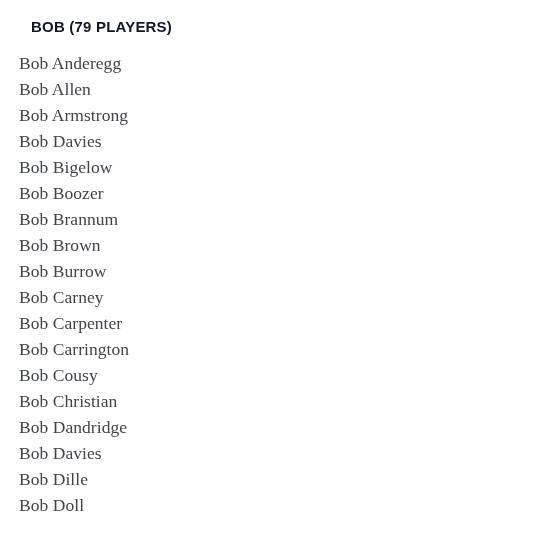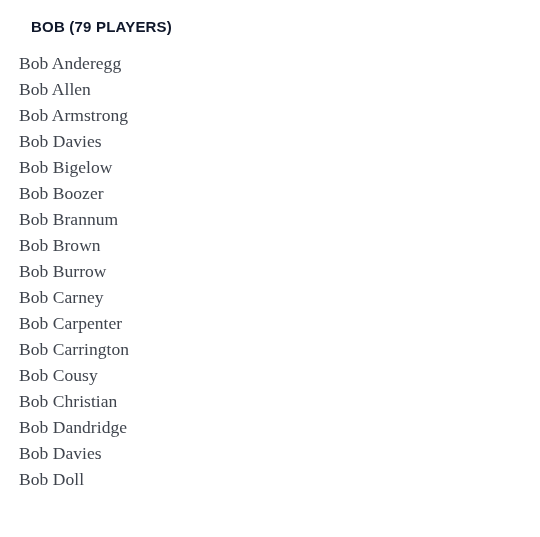--- a/index.html
+++ b/index.html
@@ -79,16 +79,17 @@
       <li class="player-list-item">Bob Brannum</li>
       <li class="player-list-item">Bob Brown</li>
       <li class="player-list-item">Bob Burrow</li>
       <li class="player-list-item">Bob Carney</li>
       <li class="player-list-item">Bob Carpenter</li>
       <li class="player-list-item">Bob Carrington</li>
       <li class="player-list-item">Bob Cousy</li>
       <li class="player-list-item">Bob Christian</li>
       <li class="player-list-item">Bob Dandridge</li>
       <li class="player-list-item">Bob Davies</li>
+      <li class="player-list-item">Bob Dille</li>
       <li class="player-list-item">Bob Doll</li>
     </ul>
 
 </div>
 
 </body></html>

